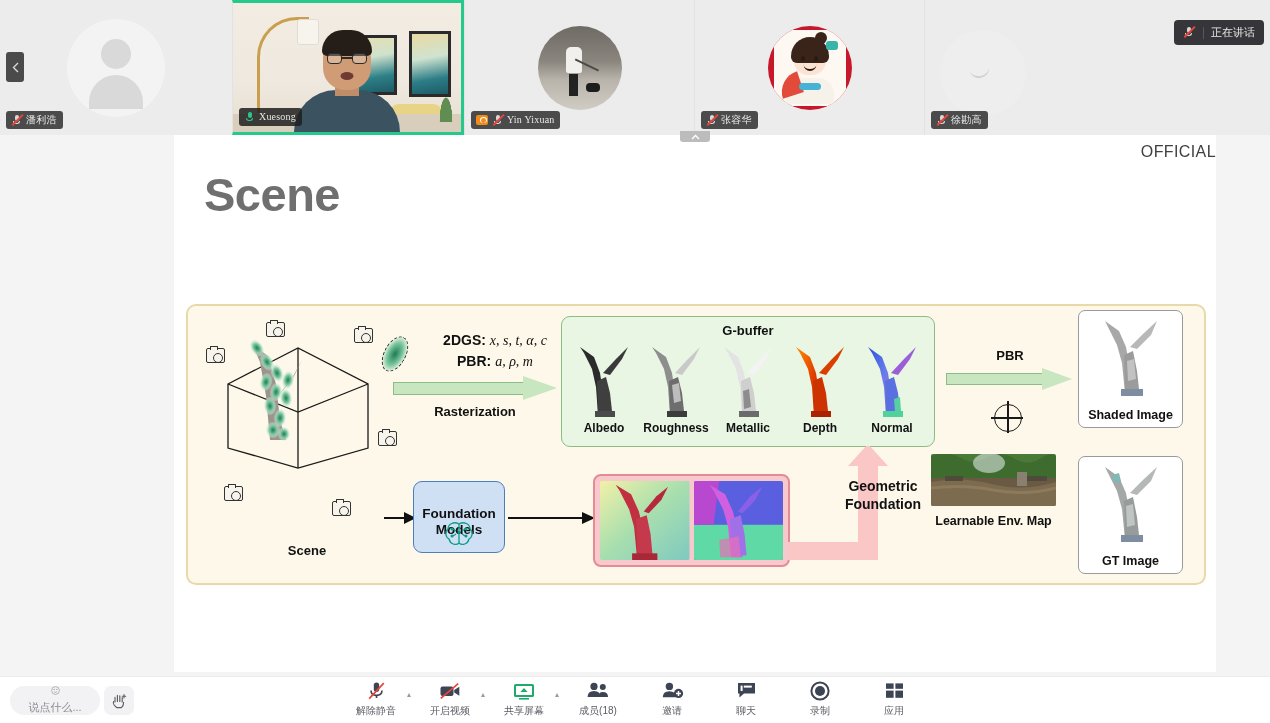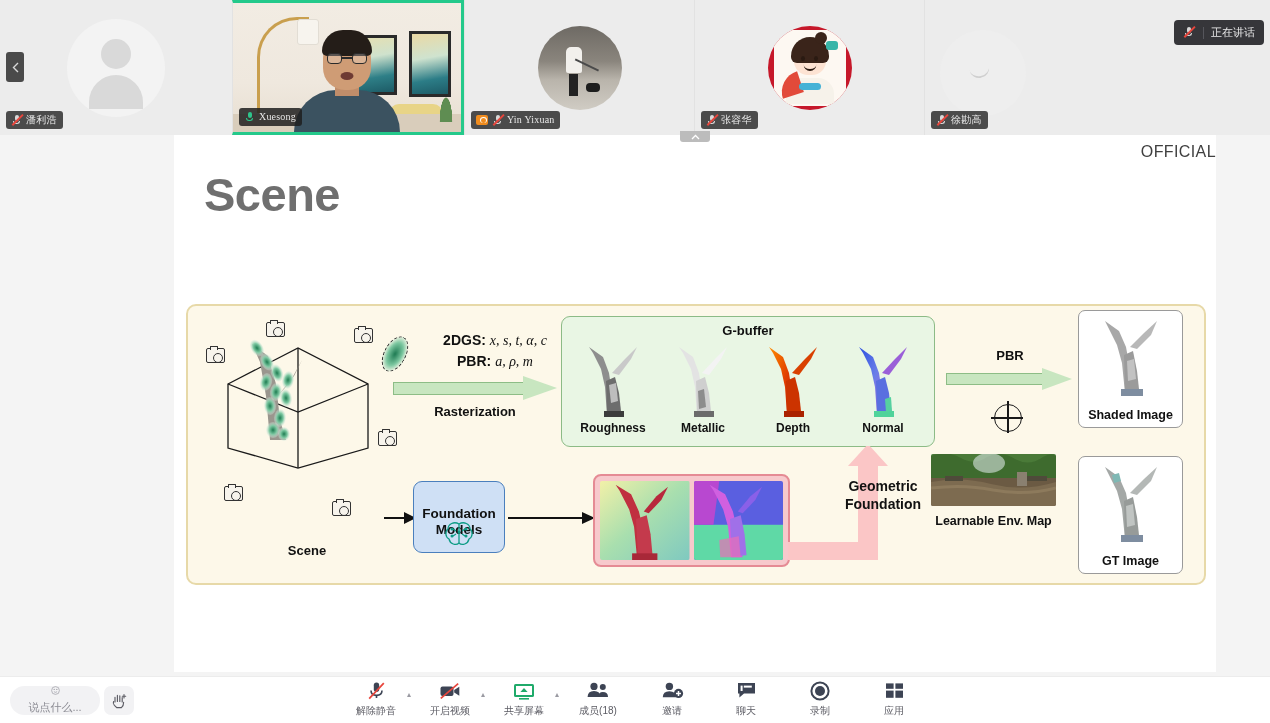--- a/index.html
+++ b/index.html
@@ -615,20 +615,31 @@
           <span class="tip-b"></span>
             <span class="shaft"></span>
             <span class="tip"></span>
         </div>
         <div id="rasterization-label" class="fig-label">Rasterization</div>
 
         <div id="gbuffer">
           <div id="gbuffer-title" class="fig-label">G-buffer</div>
           <div class="gb-items">
 
+            <div class="gb-item">
+              <div class="gb-thumb">
+                <svg viewBox="0 0 56 78" width="56" height="78">
+                  <path d="M22 74 L20 46 L16 28 L8 12 L4 6 L18 16 L24 32 L27 52 L31 74 Z" fill="#2b2b2b"></path>
+                  <path d="M27 32 L40 18 L52 6 L46 18 L34 34 Z" fill="#3a3a3a"></path>
+                  <path d="M21 40 L30 36 L34 52 L36 70 L22 72 Z" fill="#3f3f3f"></path>
+                  <rect x="19" y="70" width="20" height="6" fill="#4a4a4a"></rect>
+                </svg>
+              </div>
+              <div class="gb-caption">Albedo</div>
+            </div>
 
             <div class="gb-item">
               <div class="gb-thumb">
                 <svg viewBox="0 0 56 78" width="56" height="78">
                   <path d="M22 74 L20 46 L16 28 L8 12 L4 6 L18 16 L24 32 L27 52 L31 74 Z" fill="#8e8e8e"></path>
                   <path d="M27 32 L40 18 L52 6 L46 18 L34 34 Z" fill="#c9c9c9"></path>
                   <path d="M21 40 L30 36 L34 52 L36 70 L22 72 Z" fill="#6d6d6d"></path>
                   <path d="M24 44 L31 42 L33 60 L26 62 Z" fill="#bdbdbd"></path>
                   <rect x="19" y="70" width="20" height="6" fill="#3c3c3c"></rect>
                 </svg>

